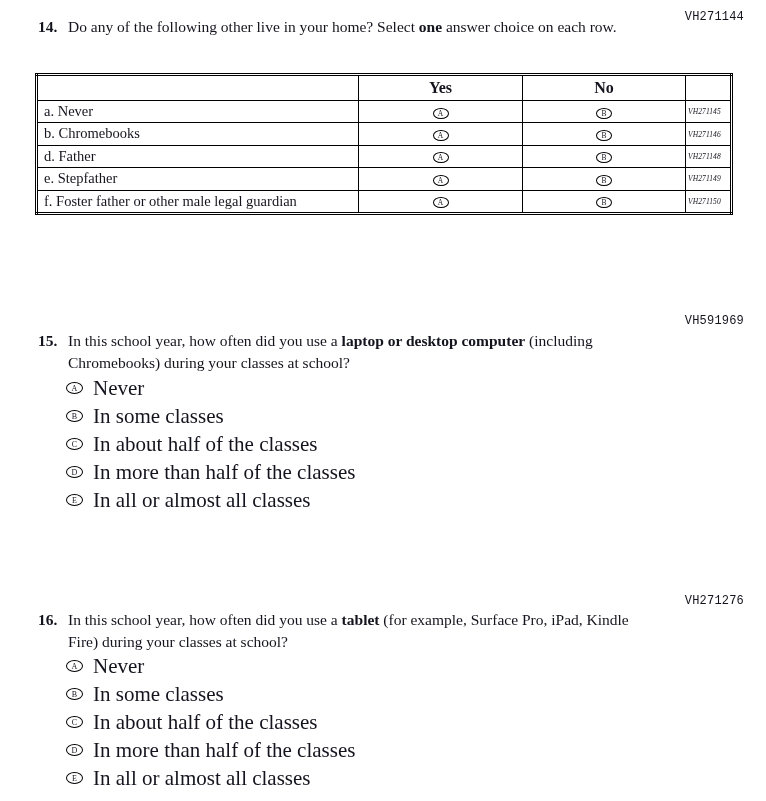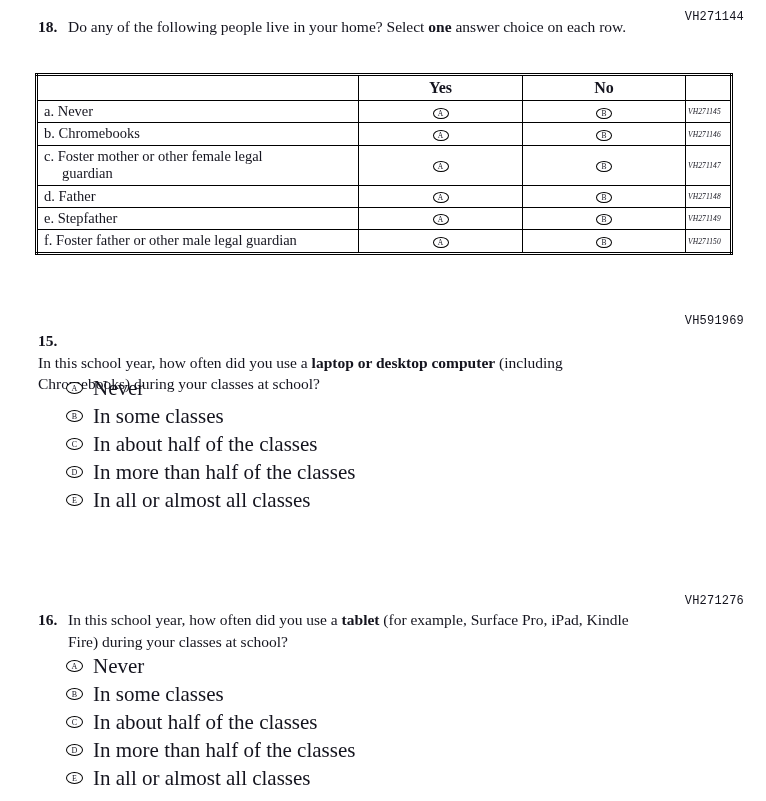--- a/index.html
+++ b/index.html
@@ -62,36 +62,36 @@
 
   .options { position: absolute; left: 66px; }
   .option { display: flex; align-items: center; height: 20px; margin-bottom: 8px; }
   .option .bubble { width: 17px; height: 12px; line-height: 11px; font-size: 8px; margin-right: 10px; flex-shrink: 0; }
   .option-label { font-size: 21px; }
 
   
   #q14-code { top: 10px; right: 22px; }
   #q14-question { top: 16px; left: 38px; }
   #q15-code { top: 314px; right: 22px; }
-  #q15-question { top: 330px; left: 38px; flex-direction: column; }
+  #q15-question { top: 330px; left: 38px; }
   #q15-options { top: 378px; }
   #q16-code { top: 594px; right: 22px; }
   #q16-question { top: 609px; left: 38px; }
   #q16-options { top: 656px; }
 </style>
 </head>
 <body>
 
 <div class="page">
 
   <div class="vhcode" id="q14-code">VH271144</div>
 
   <div class="question" id="q14-question">
-    <div class="qnum">18.</div>
-    <div class="qtext"><span>Do any of the following people live in your home? Select </span><span class="bold">one</span><span> answer choice on each row.</span></div>
+    <div class="qnum">14.</div>
+    <div class="qtext"><span>Do any of the following other live in your home? Select </span><span class="bold">one</span><span> answer choice on each row.</span></div>
   </div>
 
   <table class="response">
     <colgroup>
       <col style="width:322px">
       <col style="width:164px">
       <col style="width:163px">
       <col style="width:46px">
     </colgroup>
     <tbody>
@@ -109,27 +109,20 @@
       <td class="code-cell">VH271145</td>
     </tr>
 
     <tr class="r-std">
       <td class="label-cell">b.  Chromebooks</td>
       <td class="bubble-cell"><span class="bubble">A</span></td>
       <td class="bubble-cell"><span class="bubble">B</span></td>
       <td class="code-cell">VH271146</td>
     </tr>
 
-    <tr class="r-tall">
-      <td class="label-cell">c.  Foster mother or other female legal
-guardian</td>
-      <td class="bubble-cell"><span class="bubble">A</span></td>
-      <td class="bubble-cell"><span class="bubble">B</span></td>
-      <td class="code-cell">VH271147</td>
-    </tr>
 
     <tr class="r-std">
       <td class="label-cell">d.  Father</td>
       <td class="bubble-cell"><span class="bubble">A</span></td>
       <td class="bubble-cell"><span class="bubble">B</span></td>
       <td class="code-cell">VH271148</td>
     </tr>
 
     <tr class="r-std">
       <td class="label-cell">e.  Stepfather</td>

